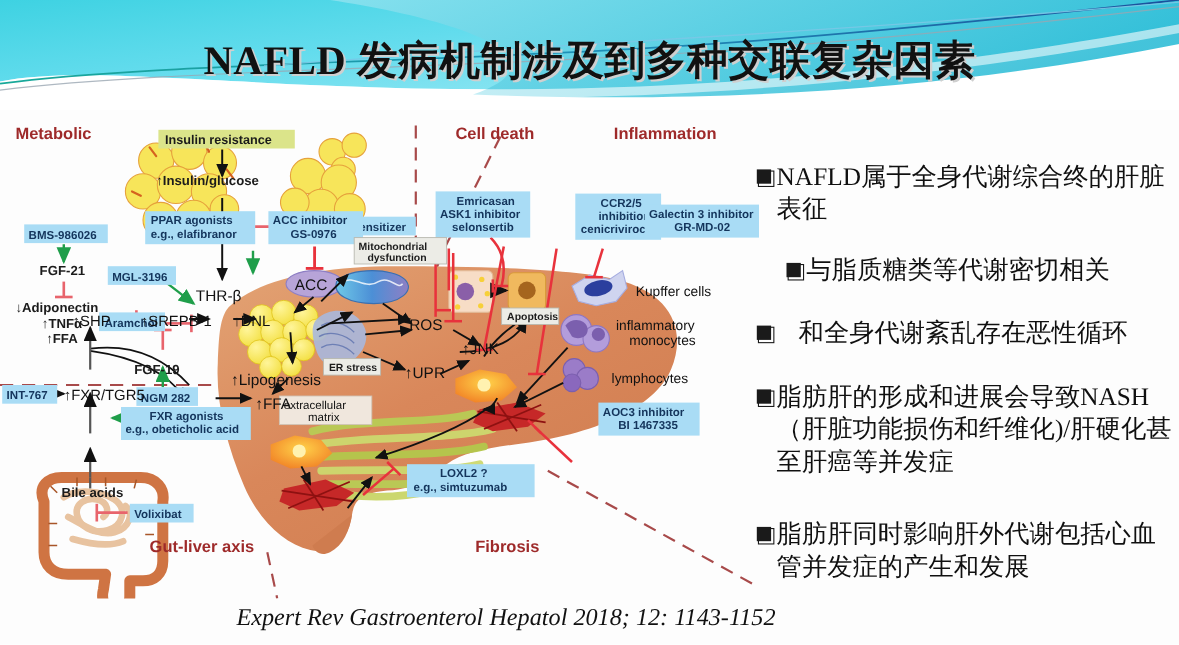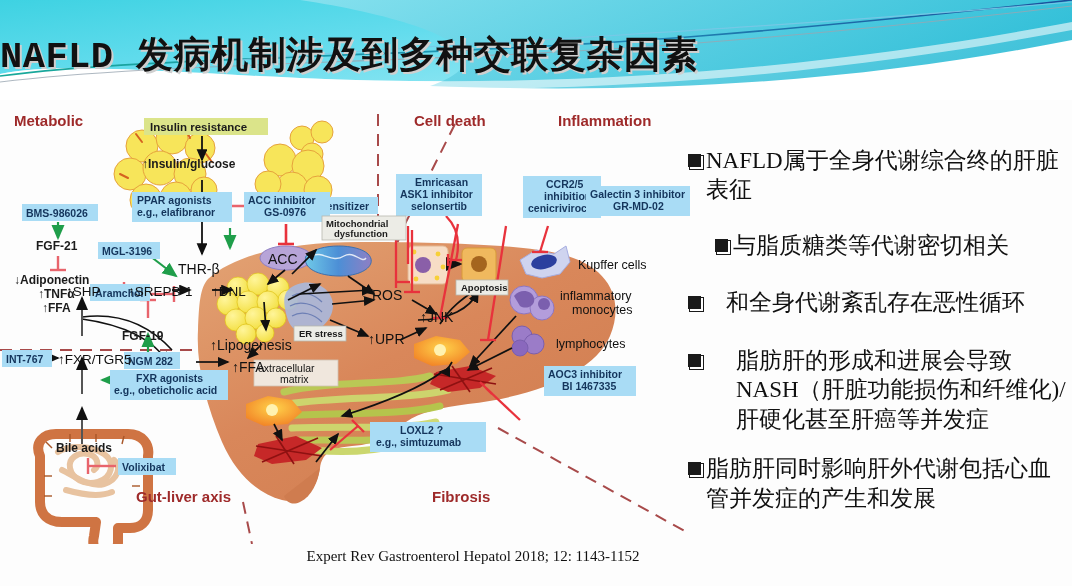--- a/index.html
+++ b/index.html
@@ -10,48 +10,49 @@
     position:relative;
   }
   #slide{position:absolute;inset:0;width:1072px;height:586px;overflow:hidden;background:#fdfdfd;}
 
   
   .banner{position:absolute;left:0;top:0;width:1072px;height:100px;overflow:hidden;}
   .banner svg{display:block;}
 
   
   .title{
-    position:absolute;left:0;top:30px;width:1072px;
+    position:absolute;left:0;top:30px;width:1072px;text-align:center;
     font-size:37px;font-weight:bold;color:#111111;letter-spacing:.5px;
     text-shadow:2px 2px 0 #cfcfcf;
-    font-family:Liberation Mono, monospace;
+    font-family:Liberation Serif, serif;
     z-index:30;
   }
 
   
   .bullets{position:absolute;left:688px;top:146px;width:380px;z-index:25;}
   .bullet{display:flex;align-items:flex-start;margin-bottom:20px;}
   .bullet .sq{
     flex:0 0 auto;width:13px;height:13px;margin-top:8px;margin-right:5px;
     background:#1a1a1a;box-shadow:2px 2px 0 #ffffff, 2px 2px 0 1px #1a1a1a;
   }
   .bullet .btxt{
     font-family:"Liberation Serif", serif;
     font-size:23px;line-height:1.28;color:#101010;
   }
   .bullet.b1{margin-bottom:26px;}
   .bullet.b2{margin-bottom:28px;margin-left:27px;}
   .bullet.b3{margin-bottom:28px;gap:20px;}
-  .bullet.b4{margin-bottom:20px;gap:30px;}
+  .bullet.b4{margin-bottom:37px;}
 
   
   .citation{
-    position:absolute;left:13px;top:548px;width:920px;text-align:center;
-    font-family:"Liberation Serif", serif;font-size:15px;color:#111;
+    position:absolute;left:0;top:548px;width:920px;text-align:center;
+    font-family:"Liberation Serif", serif;font-size:22px;color:#111;
     z-index:25;
+    font-style:italic;
   }
 
   
   .figure{position:absolute;left:0;top:104px;width:690px;height:440px;}
   .figure svg{display:block;}
 
   .fl{font-family:"Liberation Sans", sans-serif;font-weight:bold;fill:#1b1b1b;}
   .sect{font-family:"Liberation Sans", sans-serif;font-weight:bold;fill:#9e2a2a;font-size:15px;}
   .blue-box-txt{font-family:"Liberation Sans", sans-serif;font-weight:bold;fill:#14355c;}
   .plain{font-family:"Liberation Sans", sans-serif;fill:#111;}

